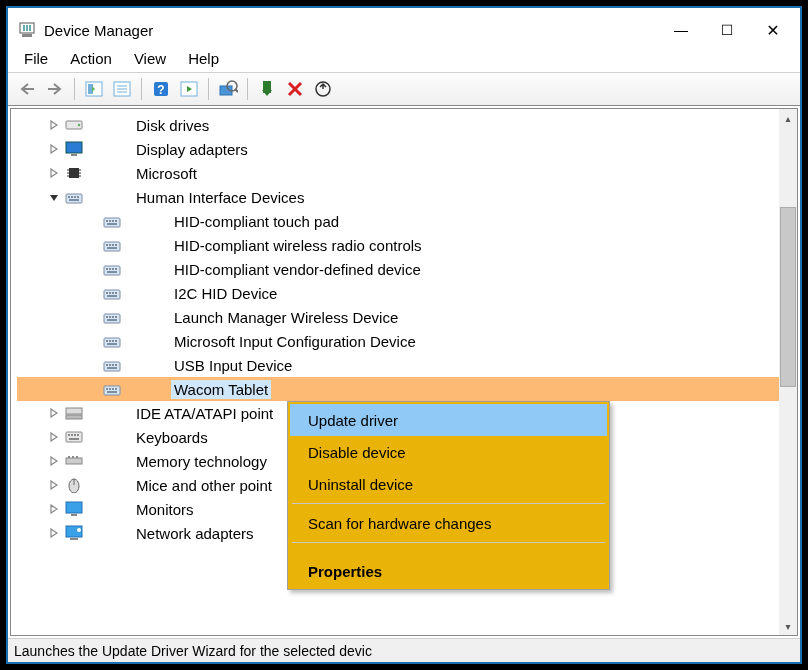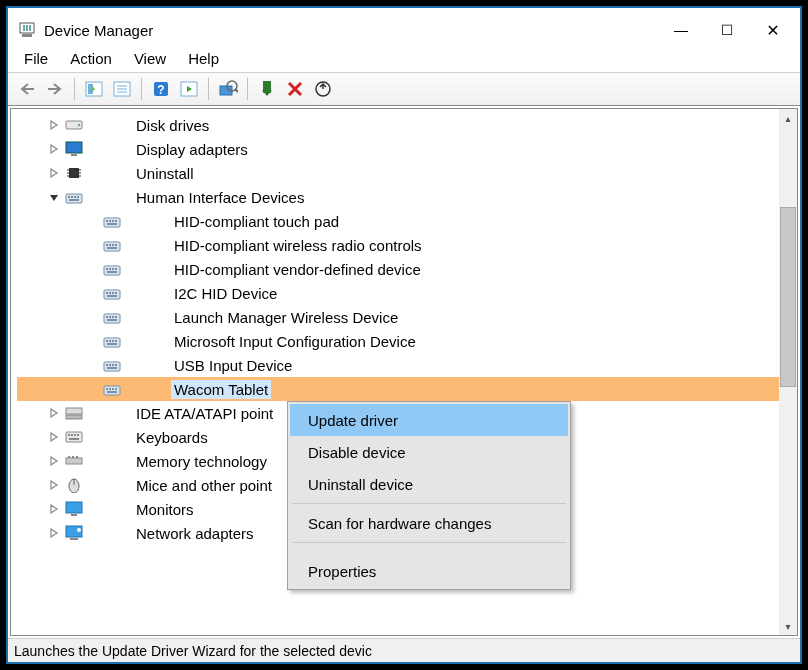--- a/index.html
+++ b/index.html
@@ -23,25 +23,25 @@
     .sb-track { flex: 1; position: relative; }
     .sb-thumb { position: absolute; left: 1px; right: 1px; top: 80px; height: 180px; background: #c8c8c8; border: 1px solid #aaa; cursor: default; }
     .tree-row { height: 24px; display: flex; align-items: center; white-space: nowrap; cursor: default; }
     .expander { width: 18px; height: 18px; display: inline-flex; align-items: center; justify-content: center; font-size: 12px; color: #777; margin-right: 2px; }
     .node-icon { width: 18px; height: 18px; display: inline-flex; align-items: center; justify-content: center; margin-right: 6px; }
     .node-label { font-size: 15px; padding: 1px 3px; margin-left: 44px; }
     .indent1 { padding-left: 28px; }
     .indent2 { padding-left: 66px; }
     .selected { background: #fdba74; }
     .selected .node-label { background: #d0e7fb; }
-    .context-menu { position: absolute; left: 276px; top: 292px; width: 284px; background: #e5e5e5; border: 1px solid #a0a0a0; box-shadow: 3px 3px 4px rgba(0,0,0,0.25); padding: 2px; z-index: 10; }
+    .context-menu { position: absolute; left: 276px; top: 292px; width: 323px; background: #eab308; border: 1px solid #a0a0a0; box-shadow: 3px 3px 4px rgba(0,0,0,0.25); padding: 2px; z-index: 10; }
     .ctx-item { height: 32px; display: flex; align-items: center; padding: 0 18px; font-size: 15px; cursor: default; }
     .ctx-item.highlight { background: #90c8f6; }
     .ctx-sep { height: 1px; background: #c8c8c8; margin: 3px 2px; }
-    .ctx-bold { font-weight: normal; margin-top: 12px; }
+    .ctx-bold { font-weight: bold; margin-top: 12px; }
     .statusbar { height: 24px; background: #f0f0f0; border-top: 1px solid #d0d0d0; display: flex; align-items: center; padding: 0 6px; font-size: 14px; }
   </style>
 </head>
 <body>
 
 <div class="window">
   <div class="titlebar">
     <span class="titlebar-icon">
       <svg viewBox="0 0 18 18">
           <rect x="2" y="2" width="14" height="10" fill="#fff" stroke="#555"></rect>
@@ -174,21 +174,21 @@
             <svg width="16" height="16" viewBox="0 0 16 16">
               <rect x="3" y="3" width="10" height="10" fill="#333"></rect>
               <line x1="1" y1="5" x2="3" y2="5" stroke="#333"></line>
               <line x1="1" y1="8" x2="3" y2="8" stroke="#333"></line>
               <line x1="1" y1="11" x2="3" y2="11" stroke="#333"></line>
               <line x1="13" y1="5" x2="15" y2="5" stroke="#333"></line>
               <line x1="13" y1="8" x2="15" y2="8" stroke="#333"></line>
               <line x1="13" y1="11" x2="15" y2="11" stroke="#333"></line>
             </svg>
           </span>
-          <span class="node-label">Uninstall</span>
+          <span class="node-label">Microsoft</span>
         </div>
         <div class="tree-row indent1">
           <span class="expander">
             <svg width="10" height="10" viewBox="0 0 10 10">
               <path d="M1 3 L9 3 L5 9 Z" fill="#333"></path>
             </svg>
           </span>
           <span class="node-icon">
             <svg width="18" height="14" viewBox="0 0 18 14">
               <rect x="1" y="4" width="16" height="9" rx="1" fill="#d8e4f0" stroke="#7a8fa6"></rect>

